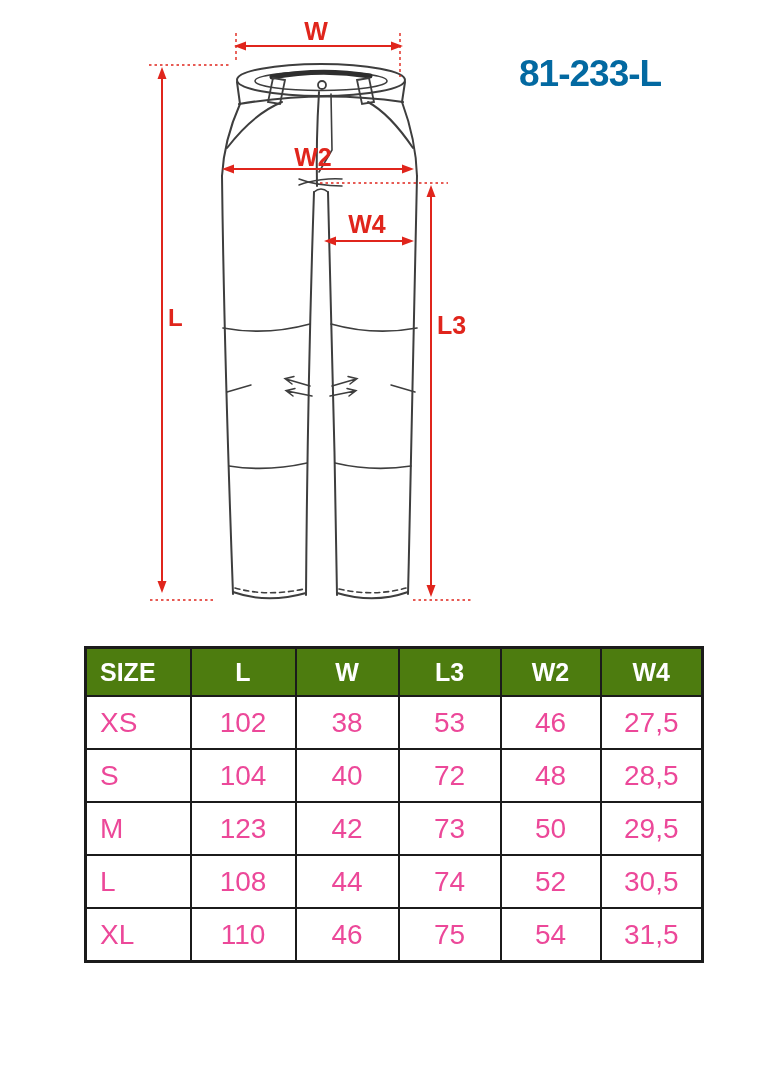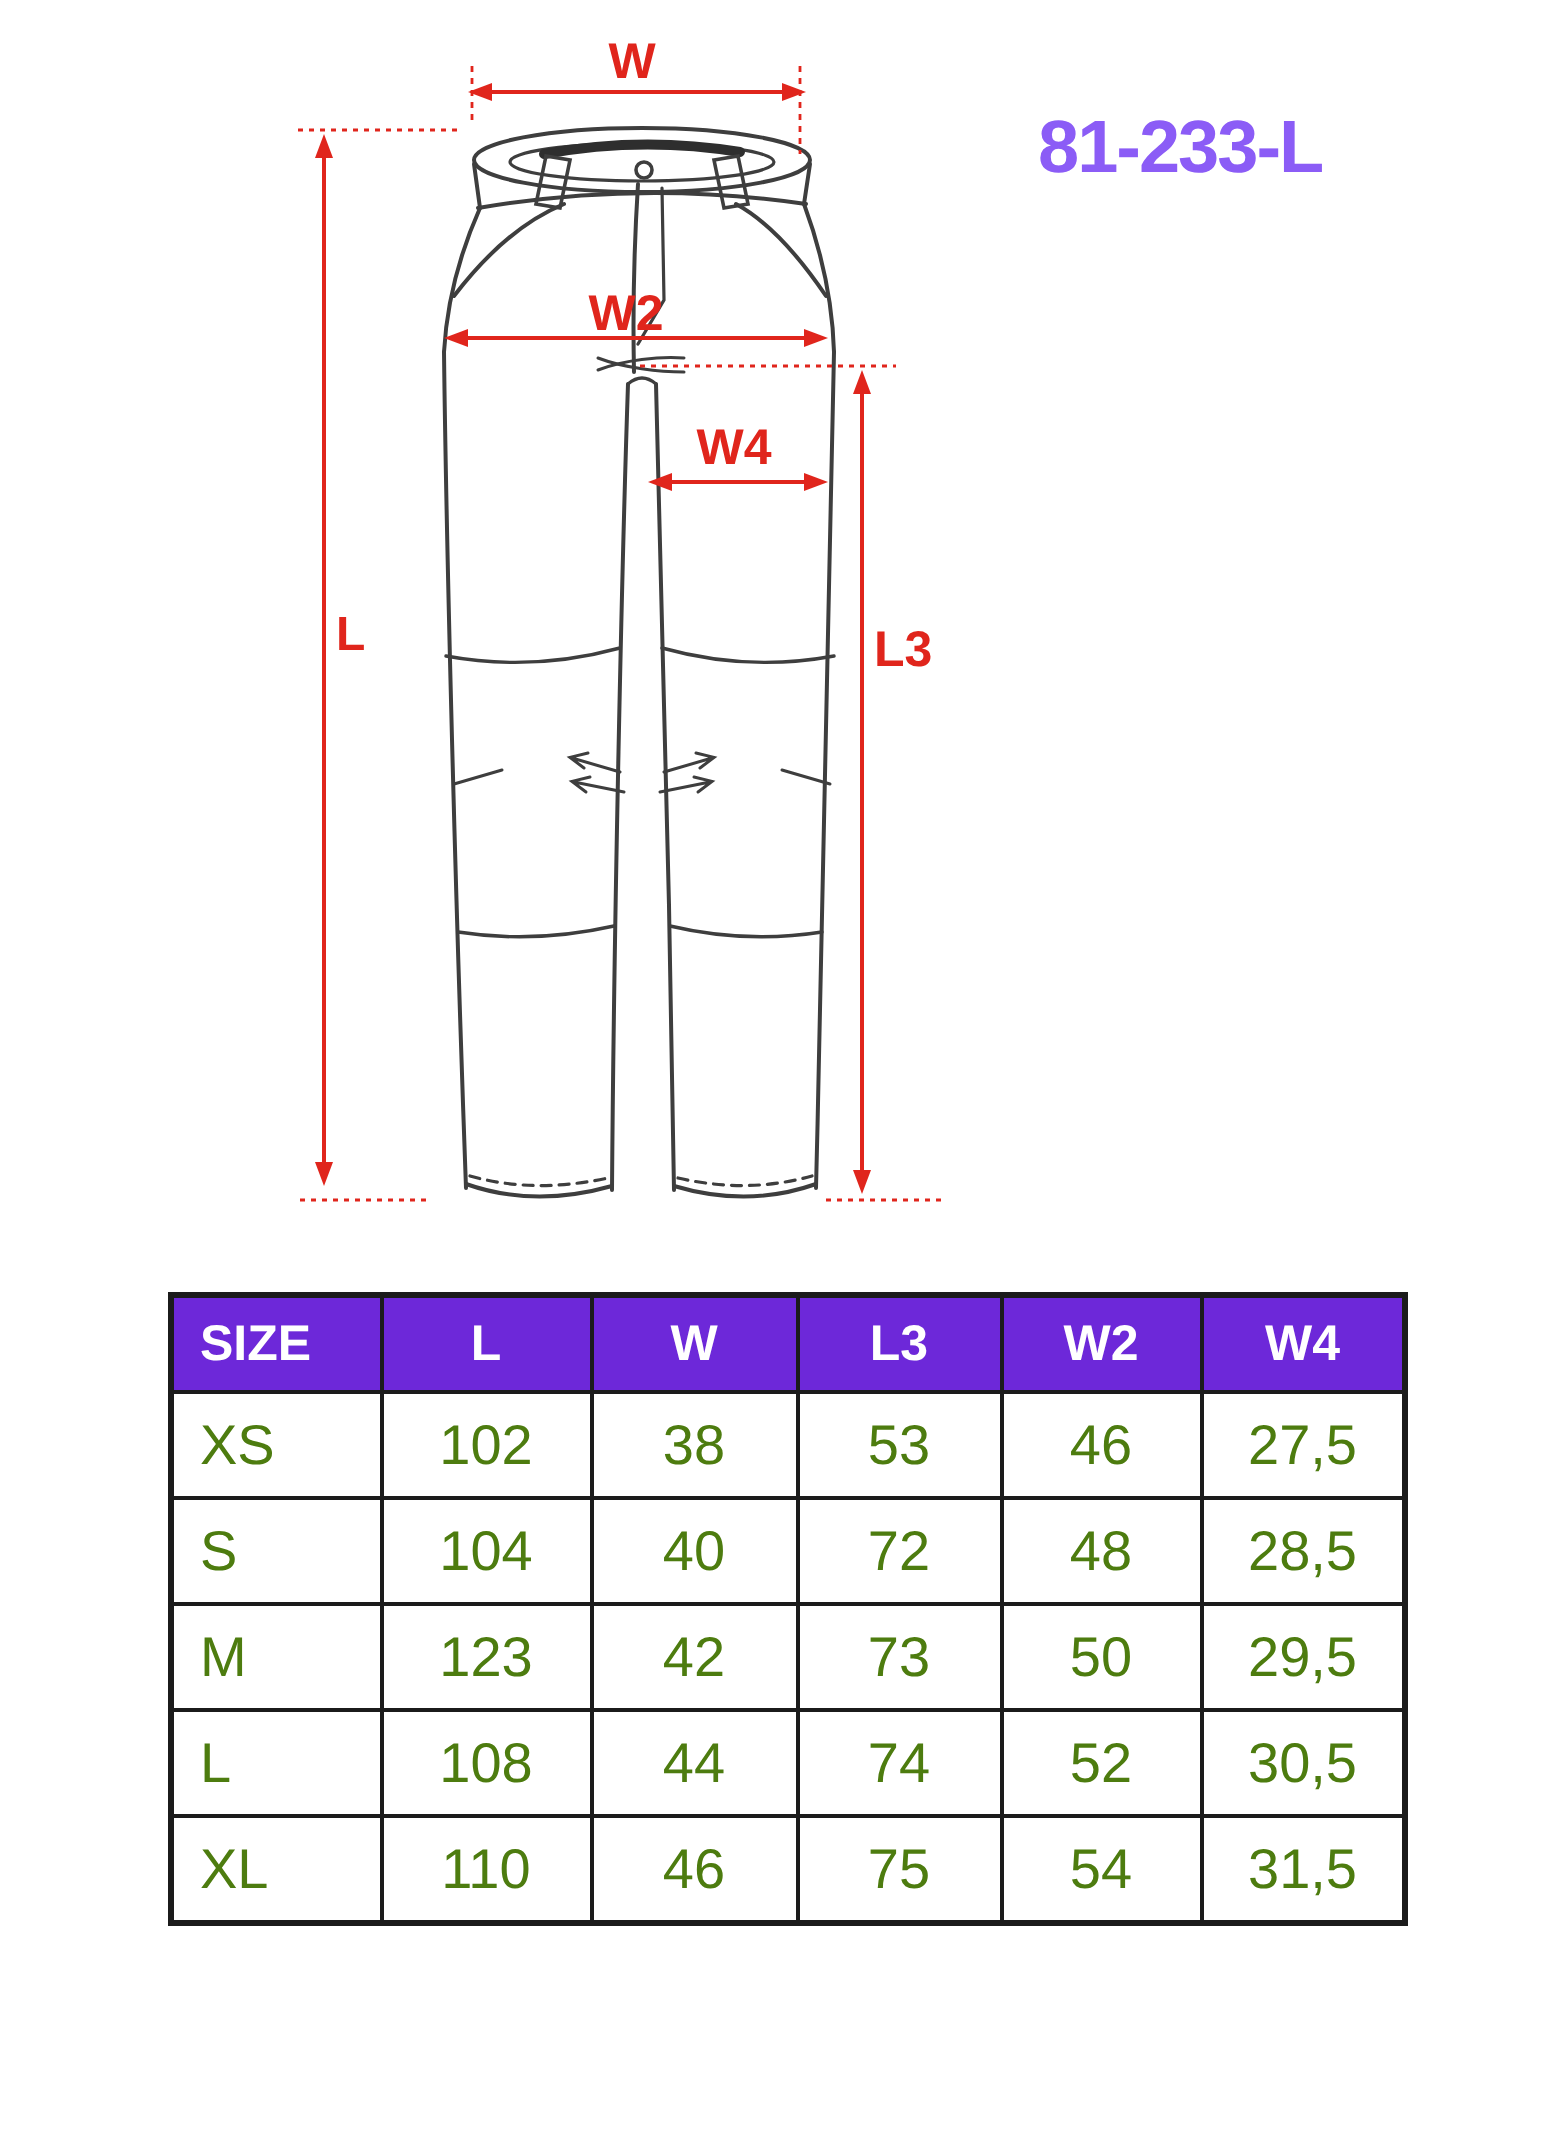--- a/index.html
+++ b/index.html
@@ -1,29 +1,29 @@
 <!DOCTYPE html>
 <html><head>
 <meta charset="utf-8">
 <style>
   html,body{margin:0;padding:0;background:#ffffff;}
   body{font-family:"Liberation Sans", sans-serif;}
   .page{position:relative;width:784px;height:1066px;background:#fff;overflow:hidden;}
   .diagram-svg{position:absolute;left:0;top:0;}
   .dim-label{position:absolute;color:#E0251C;font-weight:bold;font-size:25px;line-height:1;}
   .dim-label.center{text-align:center;}
-  .product-code{position:absolute;left:519px;top:55px;color:#8b5cf6;font-weight:800;
+  .product-code{position:absolute;left:519px;top:55px;color:#0369a1;font-weight:800;
     font-size:37px;letter-spacing:-1px;line-height:1;}
   .table-wrap{position:absolute;left:84px;top:646px;width:617px;}
   table.size-table{width:100%;border-collapse:collapse;table-layout:fixed;
     border:3px solid #1b1b1b;}
   table.size-table th, table.size-table td{border:2px solid #1b1b1b;}
-  table.size-table th{height:44px;background:#6d28d9;color:#ffffff;font-weight:bold;
+  table.size-table th{height:44px;background:#4d7c0f;color:#ffffff;font-weight:bold;
     font-size:25px;text-align:center;}
-  table.size-table td{height:49px;color:#4d7c0f;font-size:28px;text-align:center;}
+  table.size-table td{height:49px;color:#ec4899;font-size:28px;text-align:center;}
   table.size-table th.col-size, table.size-table td.col-size{
     text-align:left;padding-left:13px;}
 </style>
 </head>
 <body>
 
 <div class="page">
 
   <svg class="diagram-svg" width="784" height="640" viewBox="0 0 784 640">
 

